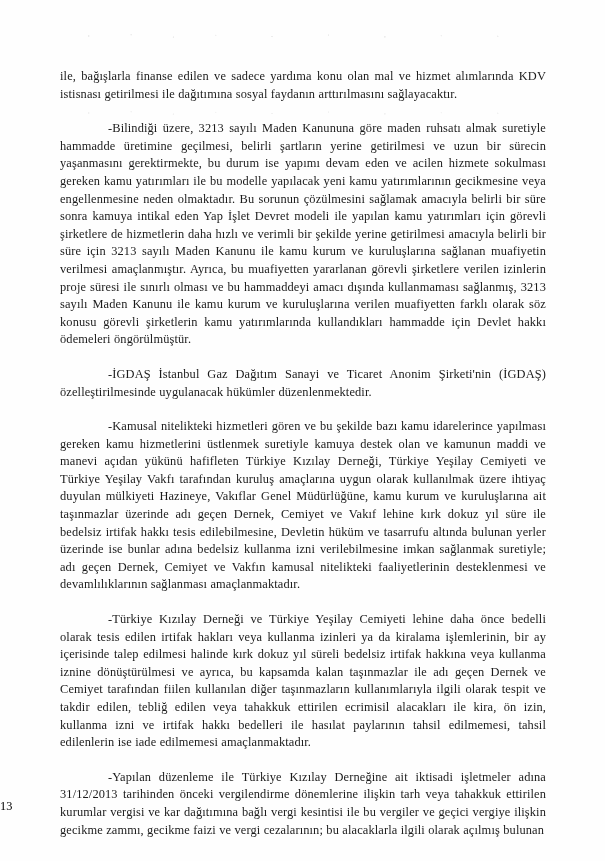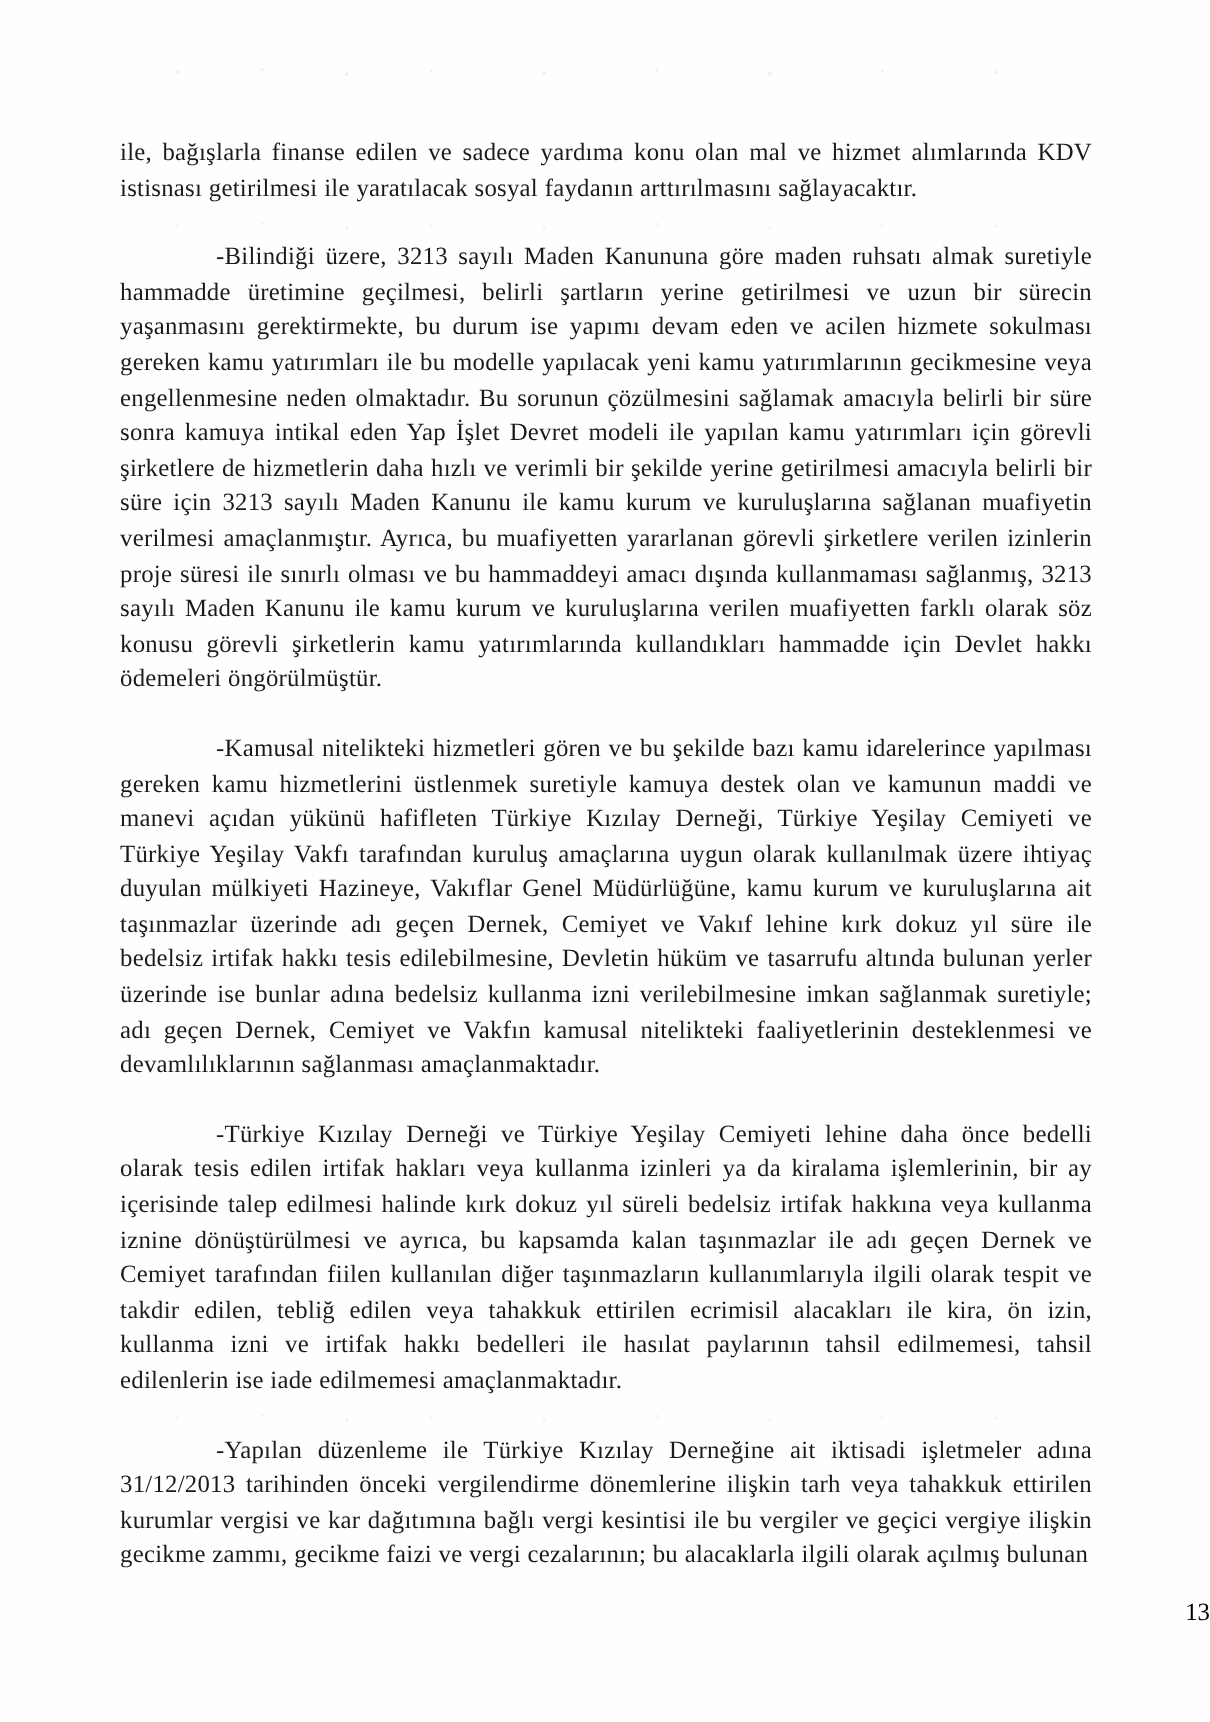--- a/index.html
+++ b/index.html
@@ -70,42 +70,43 @@
   }
 
   .para.tail-gap {
   }
 
   .page-number {
     position: absolute;
     top: 798px;
     left: 0;
     width: 605px;
-    text-align: right;
+    text-align: left;
     font-size: 12.4px;
     line-height: 16px;
     font-family: "Liberation Serif", "DejaVu Serif", serif;
     color: #000000;
   }
 </style>
 </head>
 <body>
 
 <div class="page">
 
   <div class="scan-speckle speckle-top"></div>
   <div class="scan-speckle speckle-mid"></div>
   <div class="scan-speckle speckle-bottom"></div>
 
   <div class="text-body">
 
-    <p class="para">ile, bağışlarla finanse edilen ve sadece yardıma konu olan mal ve hizmet alımlarında KDV istisnası getirilmesi ile yaratılacak sosyal faydanın arttırılmasını sağlayacaktır.</p>
+    <p class="para">ile, bağışlarla finanse edilen ve sadece yardıma konu olan mal ve hizmet alımlarında KDV istisnası getirilmesi ile dağıtımına sosyal faydanın arttırılmasını sağlayacaktır.</p>
 
     <p class="para indented">-Bilindiği üzere, 3213 sayılı Maden Kanununa göre maden ruhsatı almak suretiyle hammadde üretimine geçilmesi, belirli şartların yerine getirilmesi ve uzun bir sürecin yaşanmasını gerektirmekte, bu durum ise yapımı devam eden ve acilen hizmete sokulması gereken kamu yatırımları ile bu modelle yapılacak yeni kamu yatırımlarının gecikmesine veya engellenmesine neden olmaktadır. Bu sorunun çözülmesini sağlamak amacıyla belirli bir süre sonra kamuya intikal eden Yap İşlet Devret modeli ile yapılan kamu yatırımları için görevli şirketlere de hizmetlerin daha hızlı ve verimli bir şekilde yerine getirilmesi amacıyla belirli bir süre için 3213 sayılı Maden Kanunu ile kamu kurum ve kuruluşlarına sağlanan muafiyetin verilmesi amaçlanmıştır. Ayrıca, bu muafiyetten yararlanan görevli şirketlere verilen izinlerin proje süresi ile sınırlı olması ve bu hammaddeyi amacı dışında kullanmaması sağlanmış, 3213 sayılı Maden Kanunu ile kamu kurum ve kuruluşlarına verilen muafiyetten farklı olarak söz konusu görevli şirketlerin kamu yatırımlarında kullandıkları hammadde için Devlet hakkı ödemeleri öngörülmüştür.</p>
 
+    <p class="para indented">-İGDAŞ İstanbul Gaz Dağıtım Sanayi ve Ticaret Anonim Şirketi'nin (İGDAŞ) özelleştirilmesinde uygulanacak hükümler düzenlenmektedir.</p>
 
     <p class="para indented">-Kamusal nitelikteki hizmetleri gören ve bu şekilde bazı kamu idarelerince yapılması gereken kamu hizmetlerini üstlenmek suretiyle kamuya destek olan ve kamunun maddi ve manevi açıdan yükünü hafifleten Türkiye Kızılay Derneği, Türkiye Yeşilay Cemiyeti ve Türkiye Yeşilay Vakfı tarafından kuruluş amaçlarına uygun olarak kullanılmak üzere ihtiyaç duyulan mülkiyeti Hazineye, Vakıflar Genel Müdürlüğüne, kamu kurum ve kuruluşlarına ait taşınmazlar üzerinde adı geçen Dernek, Cemiyet ve Vakıf lehine kırk dokuz yıl süre ile bedelsiz irtifak hakkı tesis edilebilmesine, Devletin hüküm ve tasarrufu altında bulunan yerler üzerinde ise bunlar adına bedelsiz kullanma izni verilebilmesine imkan sağlanmak suretiyle; adı geçen Dernek, Cemiyet ve Vakfın kamusal nitelikteki faaliyetlerinin desteklenmesi ve devamlılıklarının sağlanması amaçlanmaktadır.</p>
 
     <p class="para indented">-Türkiye Kızılay Derneği ve Türkiye Yeşilay Cemiyeti lehine daha önce bedelli olarak tesis edilen irtifak hakları veya kullanma izinleri ya da kiralama işlemlerinin, bir ay içerisinde talep edilmesi halinde kırk dokuz yıl süreli bedelsiz irtifak hakkına veya kullanma iznine dönüştürülmesi ve ayrıca, bu kapsamda kalan taşınmazlar ile adı geçen Dernek ve Cemiyet tarafından fiilen kullanılan diğer taşınmazların kullanımlarıyla ilgili olarak tespit ve takdir edilen, tebliğ edilen veya tahakkuk ettirilen ecrimisil alacakları ile kira, ön izin, kullanma izni ve irtifak hakkı bedelleri ile hasılat paylarının tahsil edilmemesi, tahsil edilenlerin ise iade edilmemesi amaçlanmaktadır.</p>
 
     <p class="para indented tail-gap">-Yapılan düzenleme ile Türkiye Kızılay Derneğine ait iktisadi işletmeler adına 31/12/2013 tarihinden önceki vergilendirme dönemlerine ilişkin tarh veya tahakkuk ettirilen kurumlar vergisi ve kar dağıtımına bağlı vergi kesintisi ile bu vergiler ve geçici vergiye ilişkin gecikme zammı, gecikme faizi ve vergi cezalarının; bu alacaklarla ilgili olarak açılmış bulunan</p>
 
   </div>
 
   <div class="page-number">13</div>

